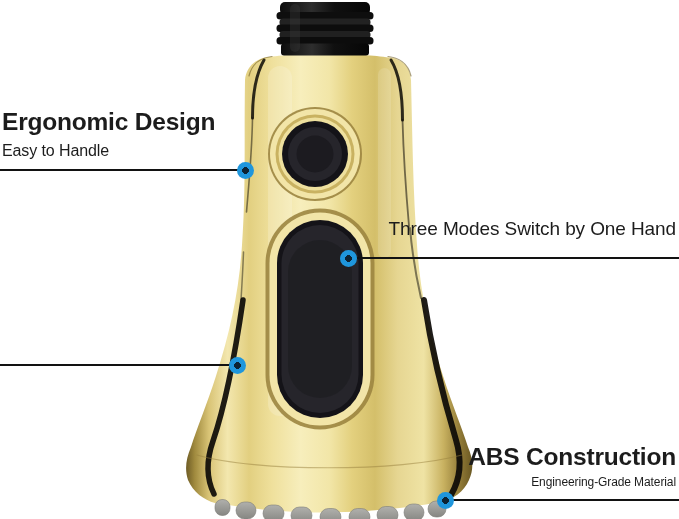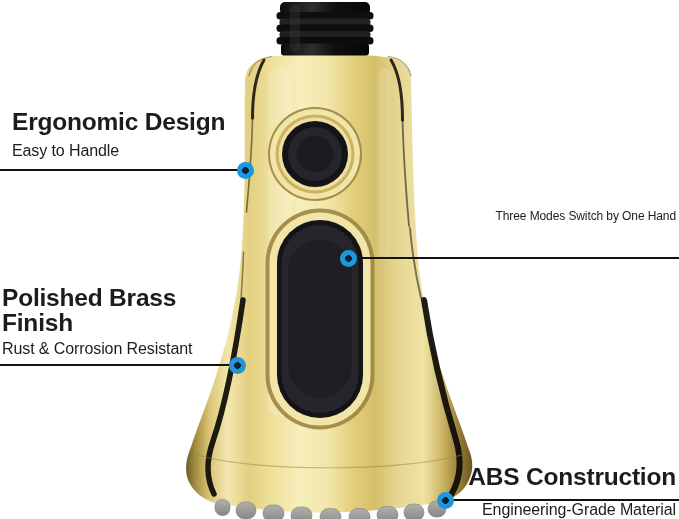--- a/index.html
+++ b/index.html
@@ -8,30 +8,30 @@
   html,body{margin:0;padding:0;background:#e9e9e9;}
   .canvas{
     position:relative; width:679px; height:519px; overflow:hidden;
     background:var(--bg); font-family:"Liberation Sans", sans-serif; color:var(--text);
   }
   .product-svg{position:absolute; left:0; top:0;}
   .co{position:absolute;}
   .co-right{text-align:right; white-space:nowrap;}
   .co-title{font-weight:bold; font-size:24.5px; line-height:27px; letter-spacing:-0.2px;}
   .co-sub{font-size:16px; line-height:20px; letter-spacing:-0.1px;}
-  #co-1{left:12px; top:108px; white-space:nowrap;}
+  #co-1{left:2px; top:108px; white-space:nowrap;}
   #co-1 .co-sub{margin-top:6px;}
   #co-2{right:3px; top:201px;}
-  #co-2 .co-sub{margin-top:5px; font-size:12px;}
+  #co-2 .co-sub{margin-top:18px; font-size:19px;}
   #co-3{left:2px; top:286px; width:226px;}
   #co-3 .co-title{line-height:24.5px;}
   #co-3 .co-sub{margin-top:4px; font-size:16px;}
-  #co-4{right:3px; top:464px;}
+  #co-4{right:3px; top:444px;}
   #co-4 .co-title{line-height:26px;}
-  #co-4 .co-sub{margin-top:10px; font-size:16px;}
+  #co-4 .co-sub{margin-top:2px; font-size:12px;}
   .co-line{position:absolute; height:2.6px; background:var(--line);}
   #line-1{left:0; top:168.5px; width:245px;}
   #line-2{left:350px; top:256.5px; width:329px;}
   #line-3{left:0; top:363.5px; width:238px;}
   #line-4{left:447px; top:498.5px; width:232px;}
   .co-dot{
     position:absolute; width:17px; height:17px; border-radius:50%;
     background:radial-gradient(circle at 50% 50%, var(--dot-core) 0 3.2px, var(--dot-blue) 3.3px 100%);
   }
   #dot-1{left:236.5px; top:161.5px;}
@@ -164,24 +164,20 @@
   </div>
   <div class="co-line" id="line-1"></div>
   <div class="co-dot" id="dot-1"></div>
 
   <div class="co co-right" id="co-2">
     <div class="co-sub">Three Modes Switch by One Hand</div>
   </div>
   <div class="co-line" id="line-2"></div>
   <div class="co-dot" id="dot-2"></div>
 
-  <div class="co" id="co-3">
-    <div class="co-title">Polished Brass Finish</div>
-    <div class="co-sub">Rust &amp; Corrosion Resistant</div>
-  </div>
   <div class="co-line" id="line-3"></div>
   <div class="co-dot" id="dot-3"></div>
 
   <div class="co co-right" id="co-4">
     <div class="co-title">ABS Construction</div>
     <div class="co-sub">Engineering-Grade Material</div>
   </div>
   <div class="co-line" id="line-4"></div>
   <div class="co-dot" id="dot-4"></div>
 

